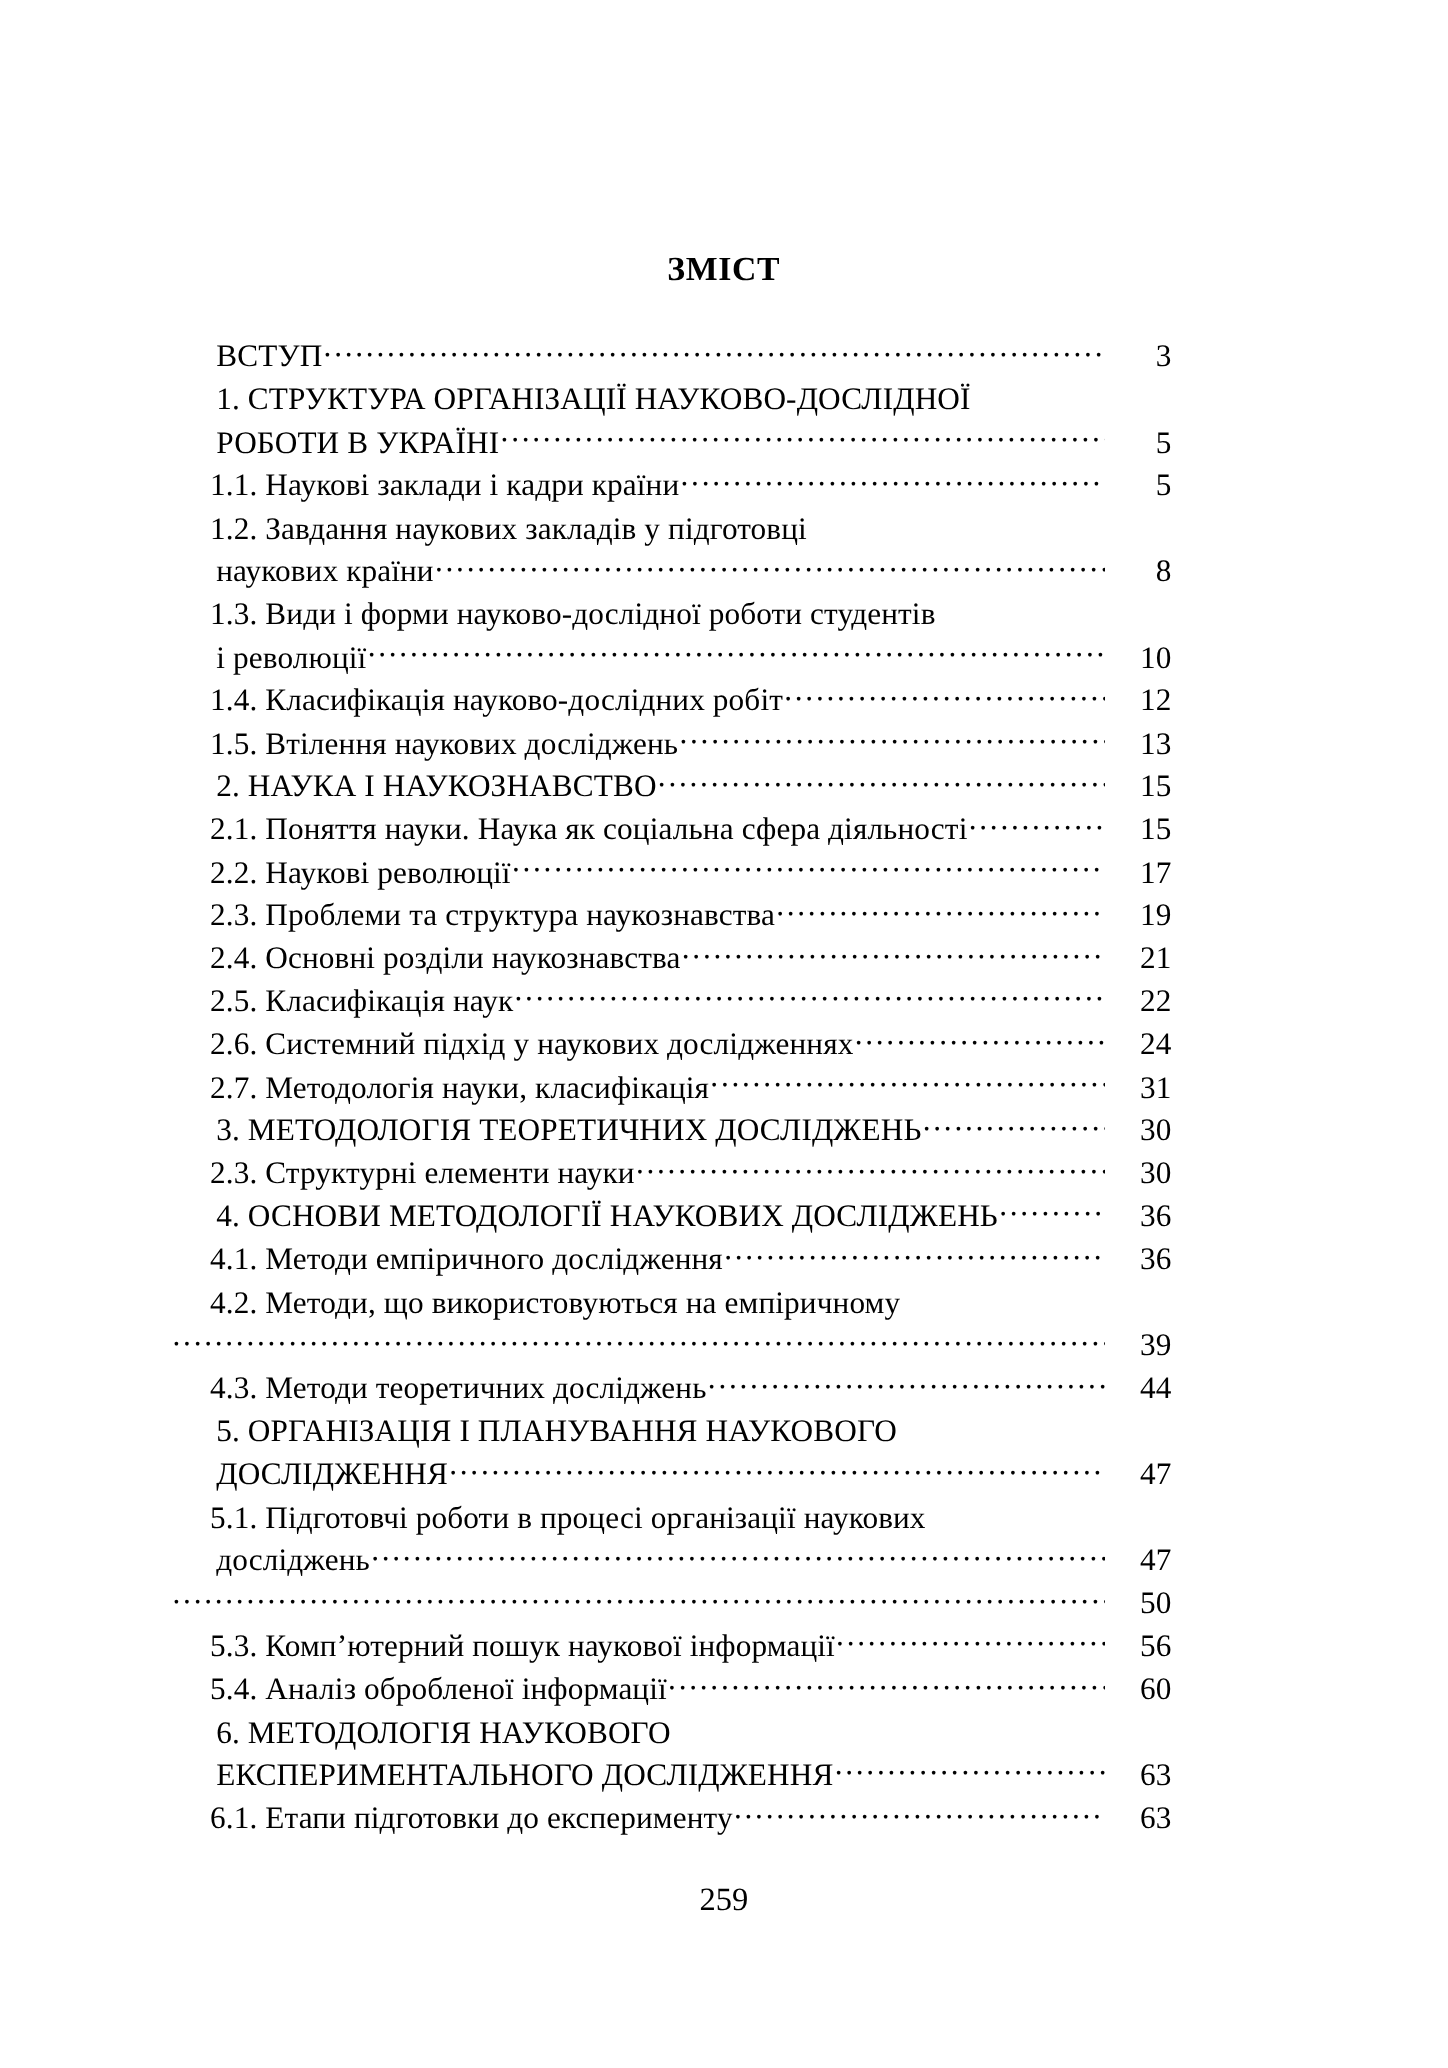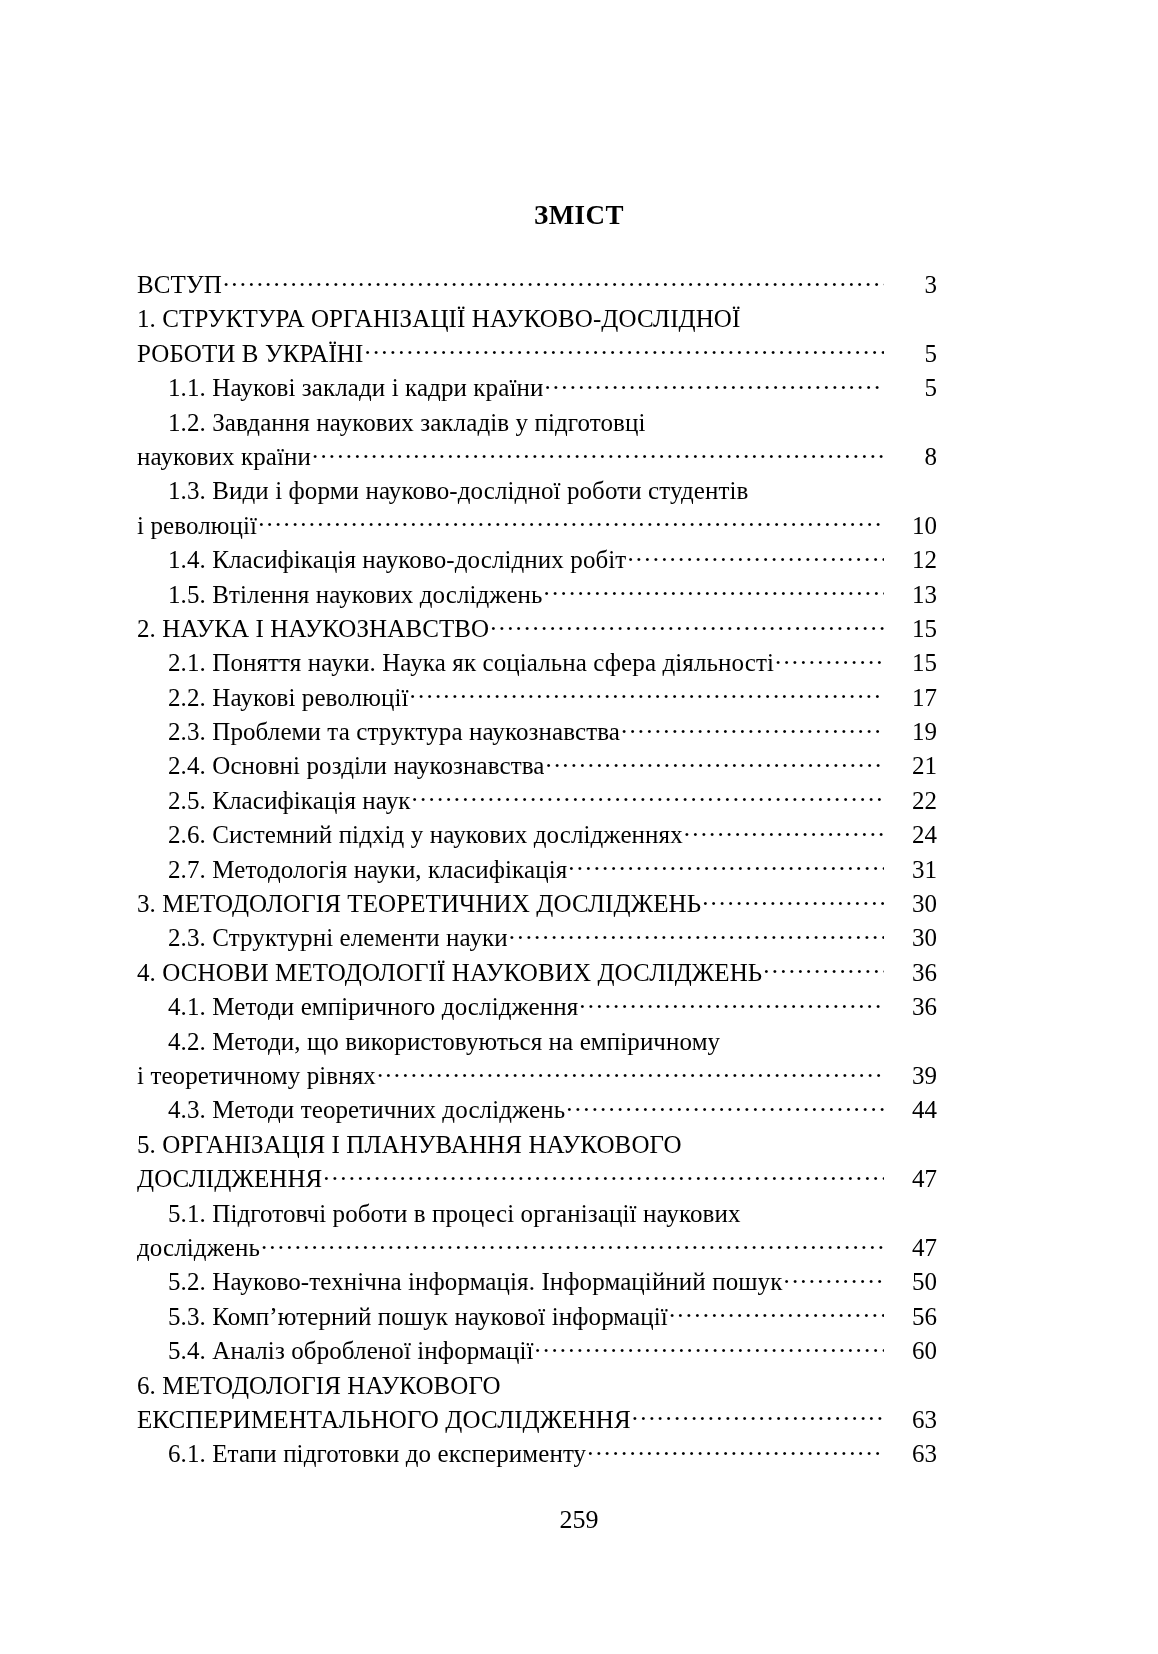--- a/index.html
+++ b/index.html
@@ -59,20 +59,21 @@
   }
 
   
   .toc-line.lvl2 .label {
     padding-left: 31px;
   }
 
   
   .toc-line.cont .label {
     padding-left: 0;
+    margin-left: 36px;
   }
 
   .toc-line .leader {
     flex: 1 1 auto;
     overflow: hidden;
     height: 1em;
     position: relative;
     margin: 0 1px;
   }
   .toc-line .leader::before {
@@ -223,21 +224,20 @@
         <span class="label">4.1. Методи емпіричного дослідження</span>
         <span class="leader"></span>
         <span class="pageno">36</span>
       </div>
       <div class="toc-line lvl2 nolead">
         <span class="label">4.2. Методи, що використовуються на емпіричному</span>
         <span class="leader"></span>
         <span class="pageno"></span>
       </div>
       <div class="toc-line cont">
-        <span class="label">і теоретичному рівнях</span>
         <span class="leader"></span>
         <span class="pageno">39</span>
       </div>
       <div class="toc-line lvl2">
         <span class="label">4.3. Методи теоретичних досліджень</span>
         <span class="leader"></span>
         <span class="pageno">44</span>
       </div>
       <div class="toc-line cont nolead">
         <span class="label">5. ОРГАНІЗАЦІЯ І ПЛАНУВАННЯ НАУКОВОГО</span>
@@ -253,21 +253,20 @@
         <span class="label">5.1. Підготовчі роботи в процесі  організації наукових</span>
         <span class="leader"></span>
         <span class="pageno"></span>
       </div>
       <div class="toc-line cont">
         <span class="label">досліджень</span>
         <span class="leader"></span>
         <span class="pageno">47</span>
       </div>
       <div class="toc-line lvl2">
-        <span class="label">5.2. Науково-технічна інформація. Інформаційний пошук</span>
         <span class="leader"></span>
         <span class="pageno">50</span>
       </div>
       <div class="toc-line lvl2">
         <span class="label">5.3. Комп’ютерний пошук наукової інформації</span>
         <span class="leader"></span>
         <span class="pageno">56</span>
       </div>
       <div class="toc-line lvl2">
         <span class="label">5.4. Аналіз обробленої інформації</span>

